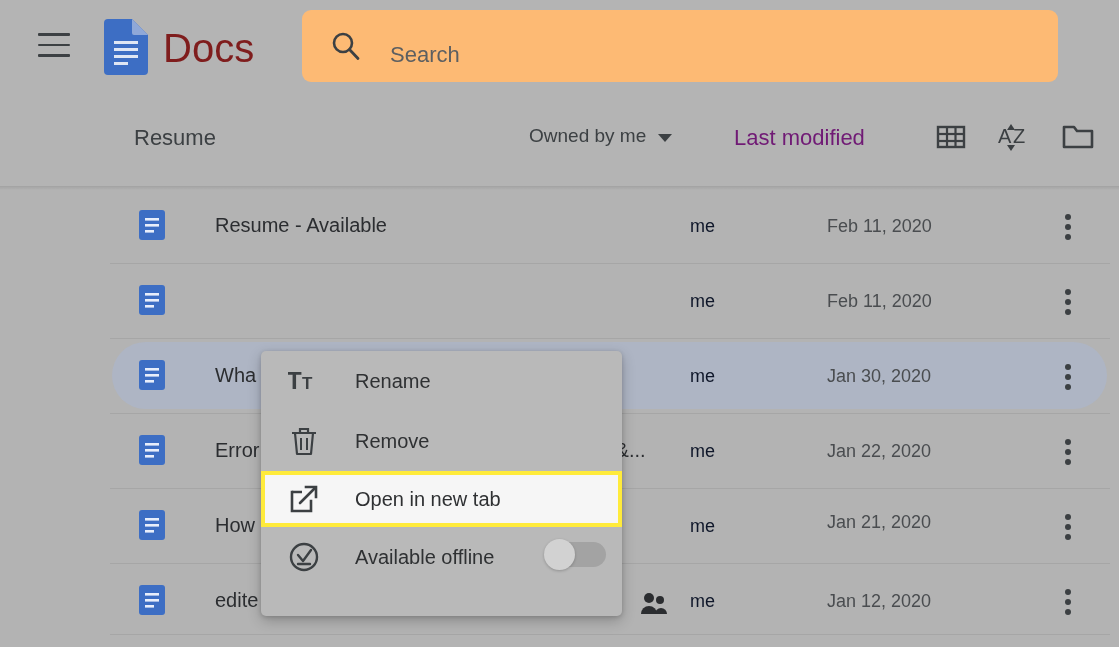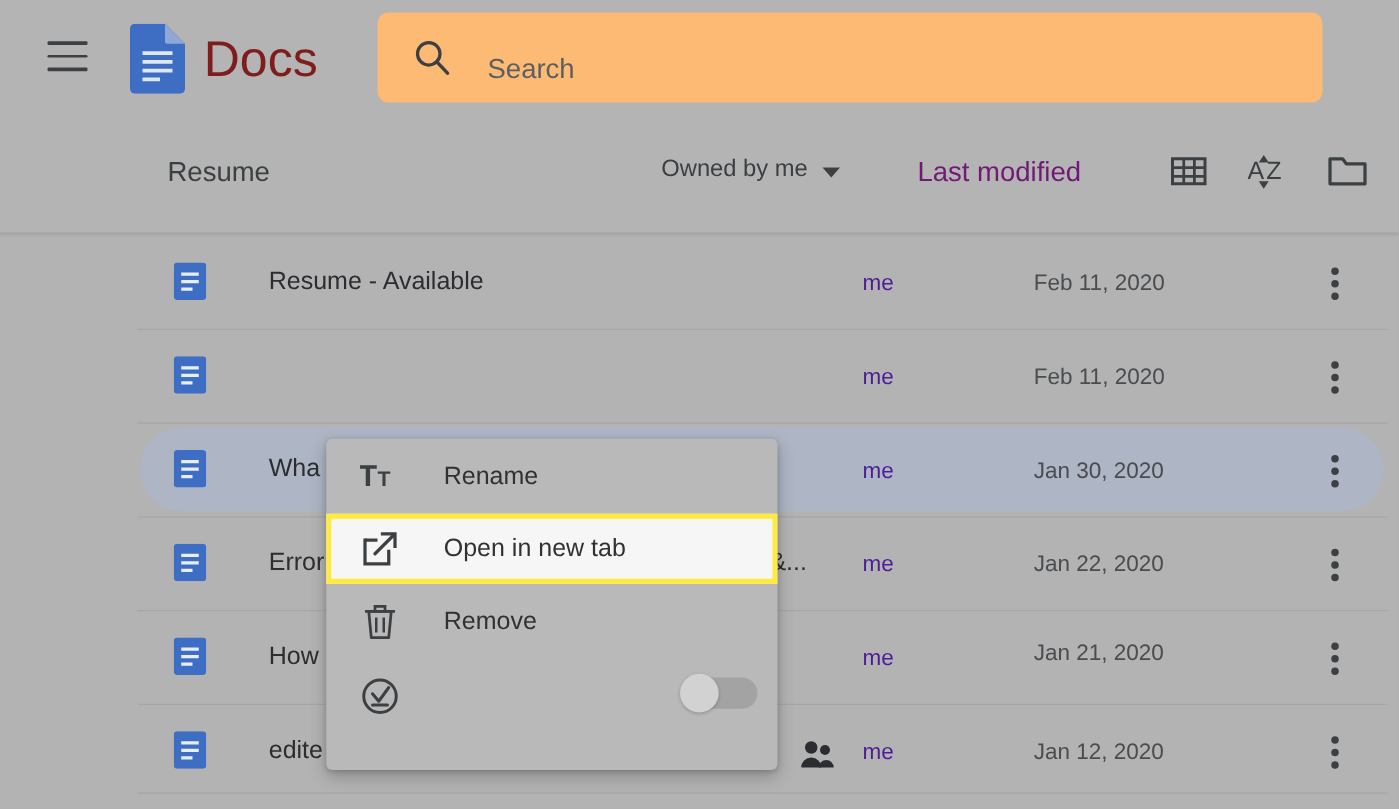--- a/index.html
+++ b/index.html
@@ -101,21 +101,21 @@
     position: absolute; left: 110px; width: 1000px; height: 1px;
     background: #a6a6a6;
   }
   .doc-icon { position: absolute; left: 139px; width: 26px; height: 30px; }
   .doc-title {
     position: absolute; left: 215px;
     font-size: 20px; color: #2b2d30; white-space: nowrap;
   }
   .shared-icon { position: absolute; left: 640px; width: 28px; height: 24px; }
   .owner-cell {
-    position: absolute; left: 690px; font-size: 18px; color: #4c1d95;
+    position: absolute; left: 690px; font-size: 18px; color: #0f172a;
   }
   .date-cell {
     position: absolute; left: 827px; font-size: 18px; color: #4a4d50;
   }
   .kebab { position: absolute; left: 1065px; width: 6px; height: 26px; cursor:pointer; }
   .kebab i {
     display:block; width:6px; height:6px; border-radius:50%;
     background:#3c4043; margin-bottom:4px;
   }
 
@@ -358,53 +358,54 @@
     <div class="ctx-item">
       <span class="ctx-ico">
         <svg width="32" height="30" viewBox="0 0 32 30">
           <text x="-1" y="23" font-family="Liberation Sans, sans-serif" font-size="24" font-weight="bold" fill="#3c4043">T</text>
           <text x="14" y="23" font-family="Liberation Sans, sans-serif" font-size="17" font-weight="bold" fill="#3c4043">T</text>
         </svg>
       </span>
       <span class="ctx-label">Rename</span>
     </div>
 
-    <div class="ctx-item highlight">
-      <span class="ctx-ico" style="left:22px;">
-        <svg width="32" height="32" viewBox="0 0 32 32">
-          <path d="M4 9 V28 H23 V18" fill="none" stroke="#3c4043" stroke-width="2.6" stroke-linecap="square"></path>
-          <path d="M4 9 H14" fill="none" stroke="#3c4043" stroke-width="2.6"></path>
-          <line x1="12" y1="20" x2="27" y2="5" stroke="#3c4043" stroke-width="2.6" stroke-linecap="round"></line>
-          <polyline points="18,4 28,4 28,14" fill="none" stroke="#3c4043" stroke-width="2.6" stroke-linecap="square"></polyline>
-        </svg>
-      </span>
-      <span class="ctx-label" style="left:90px;">Open in new tab</span>
-    </div>
-
     <div class="ctx-item">
       <span class="ctx-ico">
         <svg width="30" height="32" viewBox="0 0 30 32">
           <path d="M6 8 H24 L22 29 H8 Z" fill="none" stroke="#3c4043" stroke-width="2.2" stroke-linejoin="round"></path>
           <line x1="3" y1="8" x2="27" y2="8" stroke="#3c4043" stroke-width="2.2"></line>
           <path d="M11 8 V4 H19 V8" fill="none" stroke="#3c4043" stroke-width="2.2"></path>
           <line x1="12" y1="13" x2="12" y2="25" stroke="#3c4043" stroke-width="2"></line>
           <line x1="18" y1="13" x2="18" y2="25" stroke="#3c4043" stroke-width="2"></line>
         </svg>
       </span>
       <span class="ctx-label">Remove</span>
     </div>
 
+    <div class="ctx-item highlight">
+      <span class="ctx-ico" style="left:22px;">
+        <svg width="32" height="32" viewBox="0 0 32 32">
+          <path d="M4 9 V28 H23 V18" fill="none" stroke="#3c4043" stroke-width="2.6" stroke-linecap="square"></path>
+          <path d="M4 9 H14" fill="none" stroke="#3c4043" stroke-width="2.6"></path>
+          <line x1="12" y1="20" x2="27" y2="5" stroke="#3c4043" stroke-width="2.6" stroke-linecap="round"></line>
+          <polyline points="18,4 28,4 28,14" fill="none" stroke="#3c4043" stroke-width="2.6" stroke-linecap="square"></polyline>
+        </svg>
+      </span>
+      <span class="ctx-label" style="left:90px;">Open in new tab</span>
+    </div>
+
     <div class="ctx-item">
       <span class="ctx-ico">
         <svg width="32" height="32" viewBox="0 0 32 32">
           <circle cx="16" cy="16" r="13" fill="none" stroke="#3c4043" stroke-width="2.4"></circle>
           <polyline points="10,14 15,20 23,9" fill="none" stroke="#3c4043" stroke-width="2.4" stroke-linecap="round" stroke-linejoin="round"></polyline>
           <line x1="10" y1="23" x2="22" y2="23" stroke="#3c4043" stroke-width="2.4" stroke-linecap="round"></line>
         </svg>
       </span>
+      <span class="ctx-label">Available offline</span>
       <span class="toggle">
         <span class="toggle-track"></span>
         <span class="toggle-knob"></span>
       </span>
     </div>
 
   </div>
 
 </div>
 

